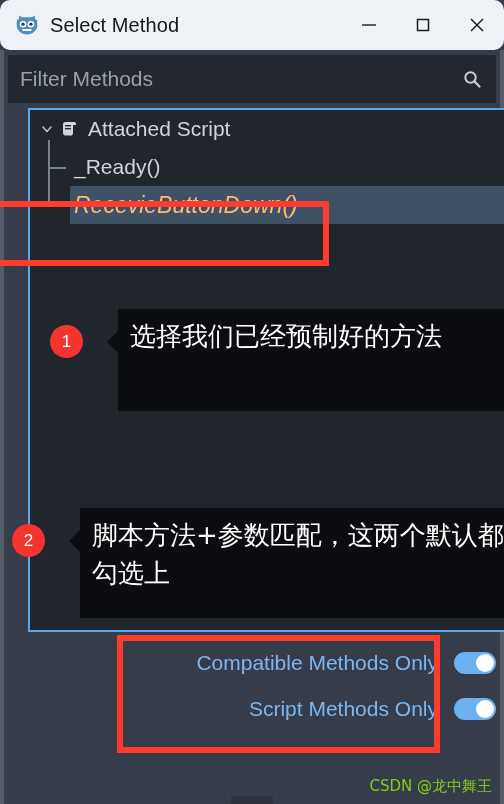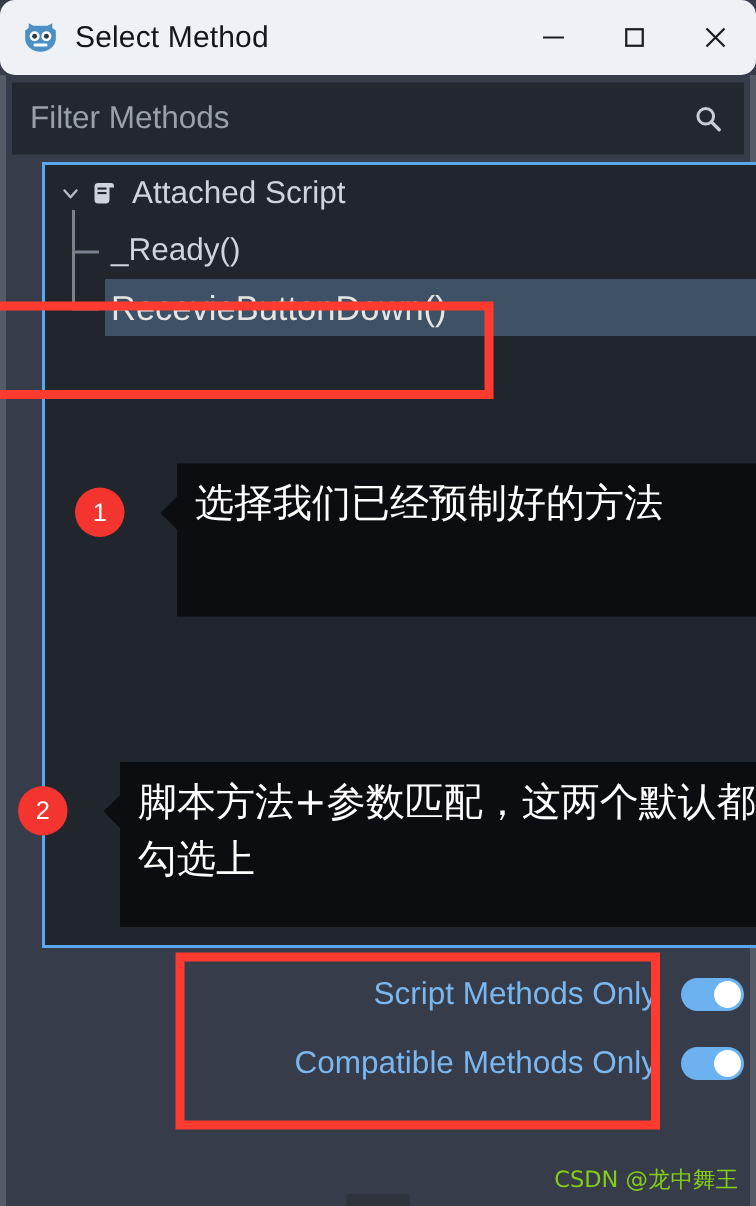--- a/index.html
+++ b/index.html
@@ -137,22 +137,23 @@
 
   .sel-row {
     position: absolute;
     left: 40px; top: 0;
     right: 0; height: 38px;
     background: #3f5265;
   }
   .sel-label {
     position: relative;
     font-size: 23px;
-    color: #e5e5e5;
-    white-space: nowrap;
+    color: #fdba74;
+    white-space: nowrap;
+    font-style: italic;
   }
 
   
   .badge {
     position: absolute;
     width: 33px; height: 33px;
     border-radius: 50%;
     background: #f3342f;
     color: #ffffff;
     font-size: 17px;
@@ -355,30 +356,30 @@
   </div>
   <div class="badge" style="left:12px; top:524px;">
     <span>2</span>
   </div>
 
   <div class="redbox" style="left:-6px; top:201px; width:335px; height:65px;"></div>
   <div class="redbox" style="left:117px; top:635px; width:323px; height:118px;"></div>
 
   <div class="options">
     <div class="option-row">
+      <div class="option-label">Compatible Methods Only</div>
+      <div class="toggle">
+        <div class="knob"></div>
+      </div>
+    </div>
+    <div class="option-row">
       <div class="option-label">Script Methods Only</div>
       <div class="toggle">
         <div class="knob"></div>
       </div>
     </div>
-    <div class="option-row">
-      <div class="option-label">Compatible Methods Only</div>
-      <div class="toggle">
-        <div class="knob"></div>
-      </div>
-    </div>
   </div>
 
   <div class="ok-button">OK</div>
 
   <div class="watermark">CSDN @龙中舞王</div>
 
 </div>
 
 </body></html>

